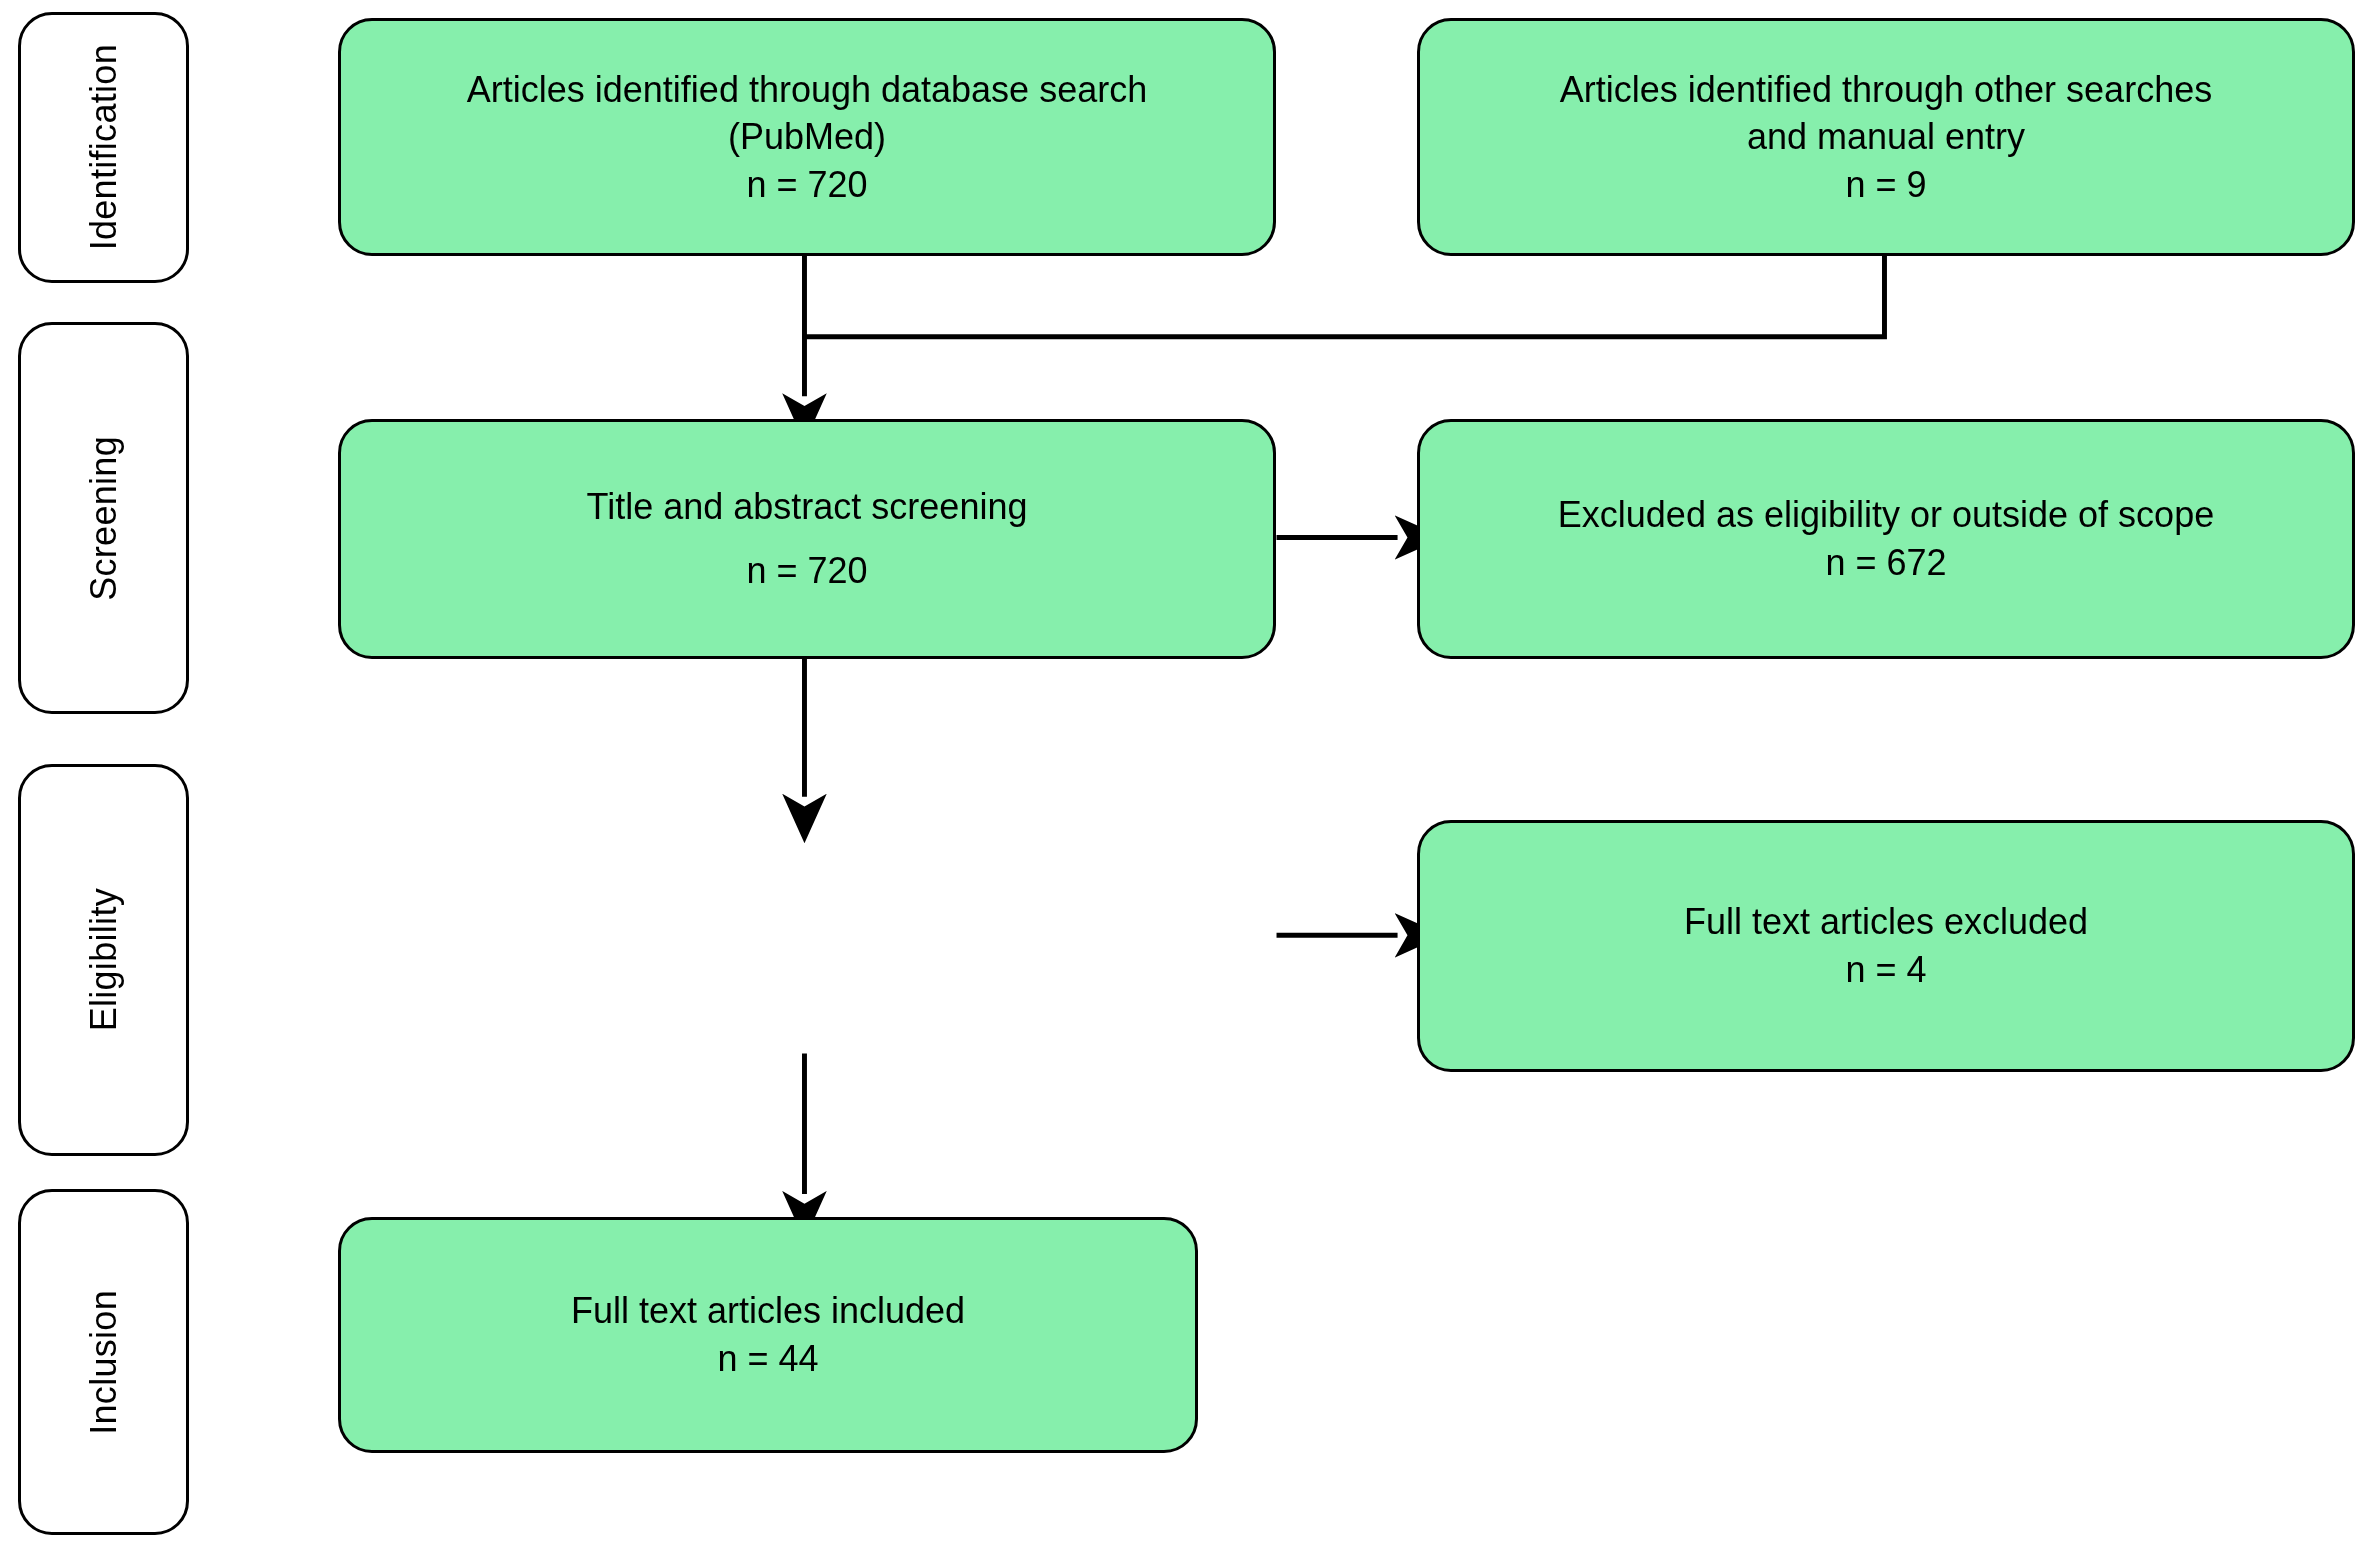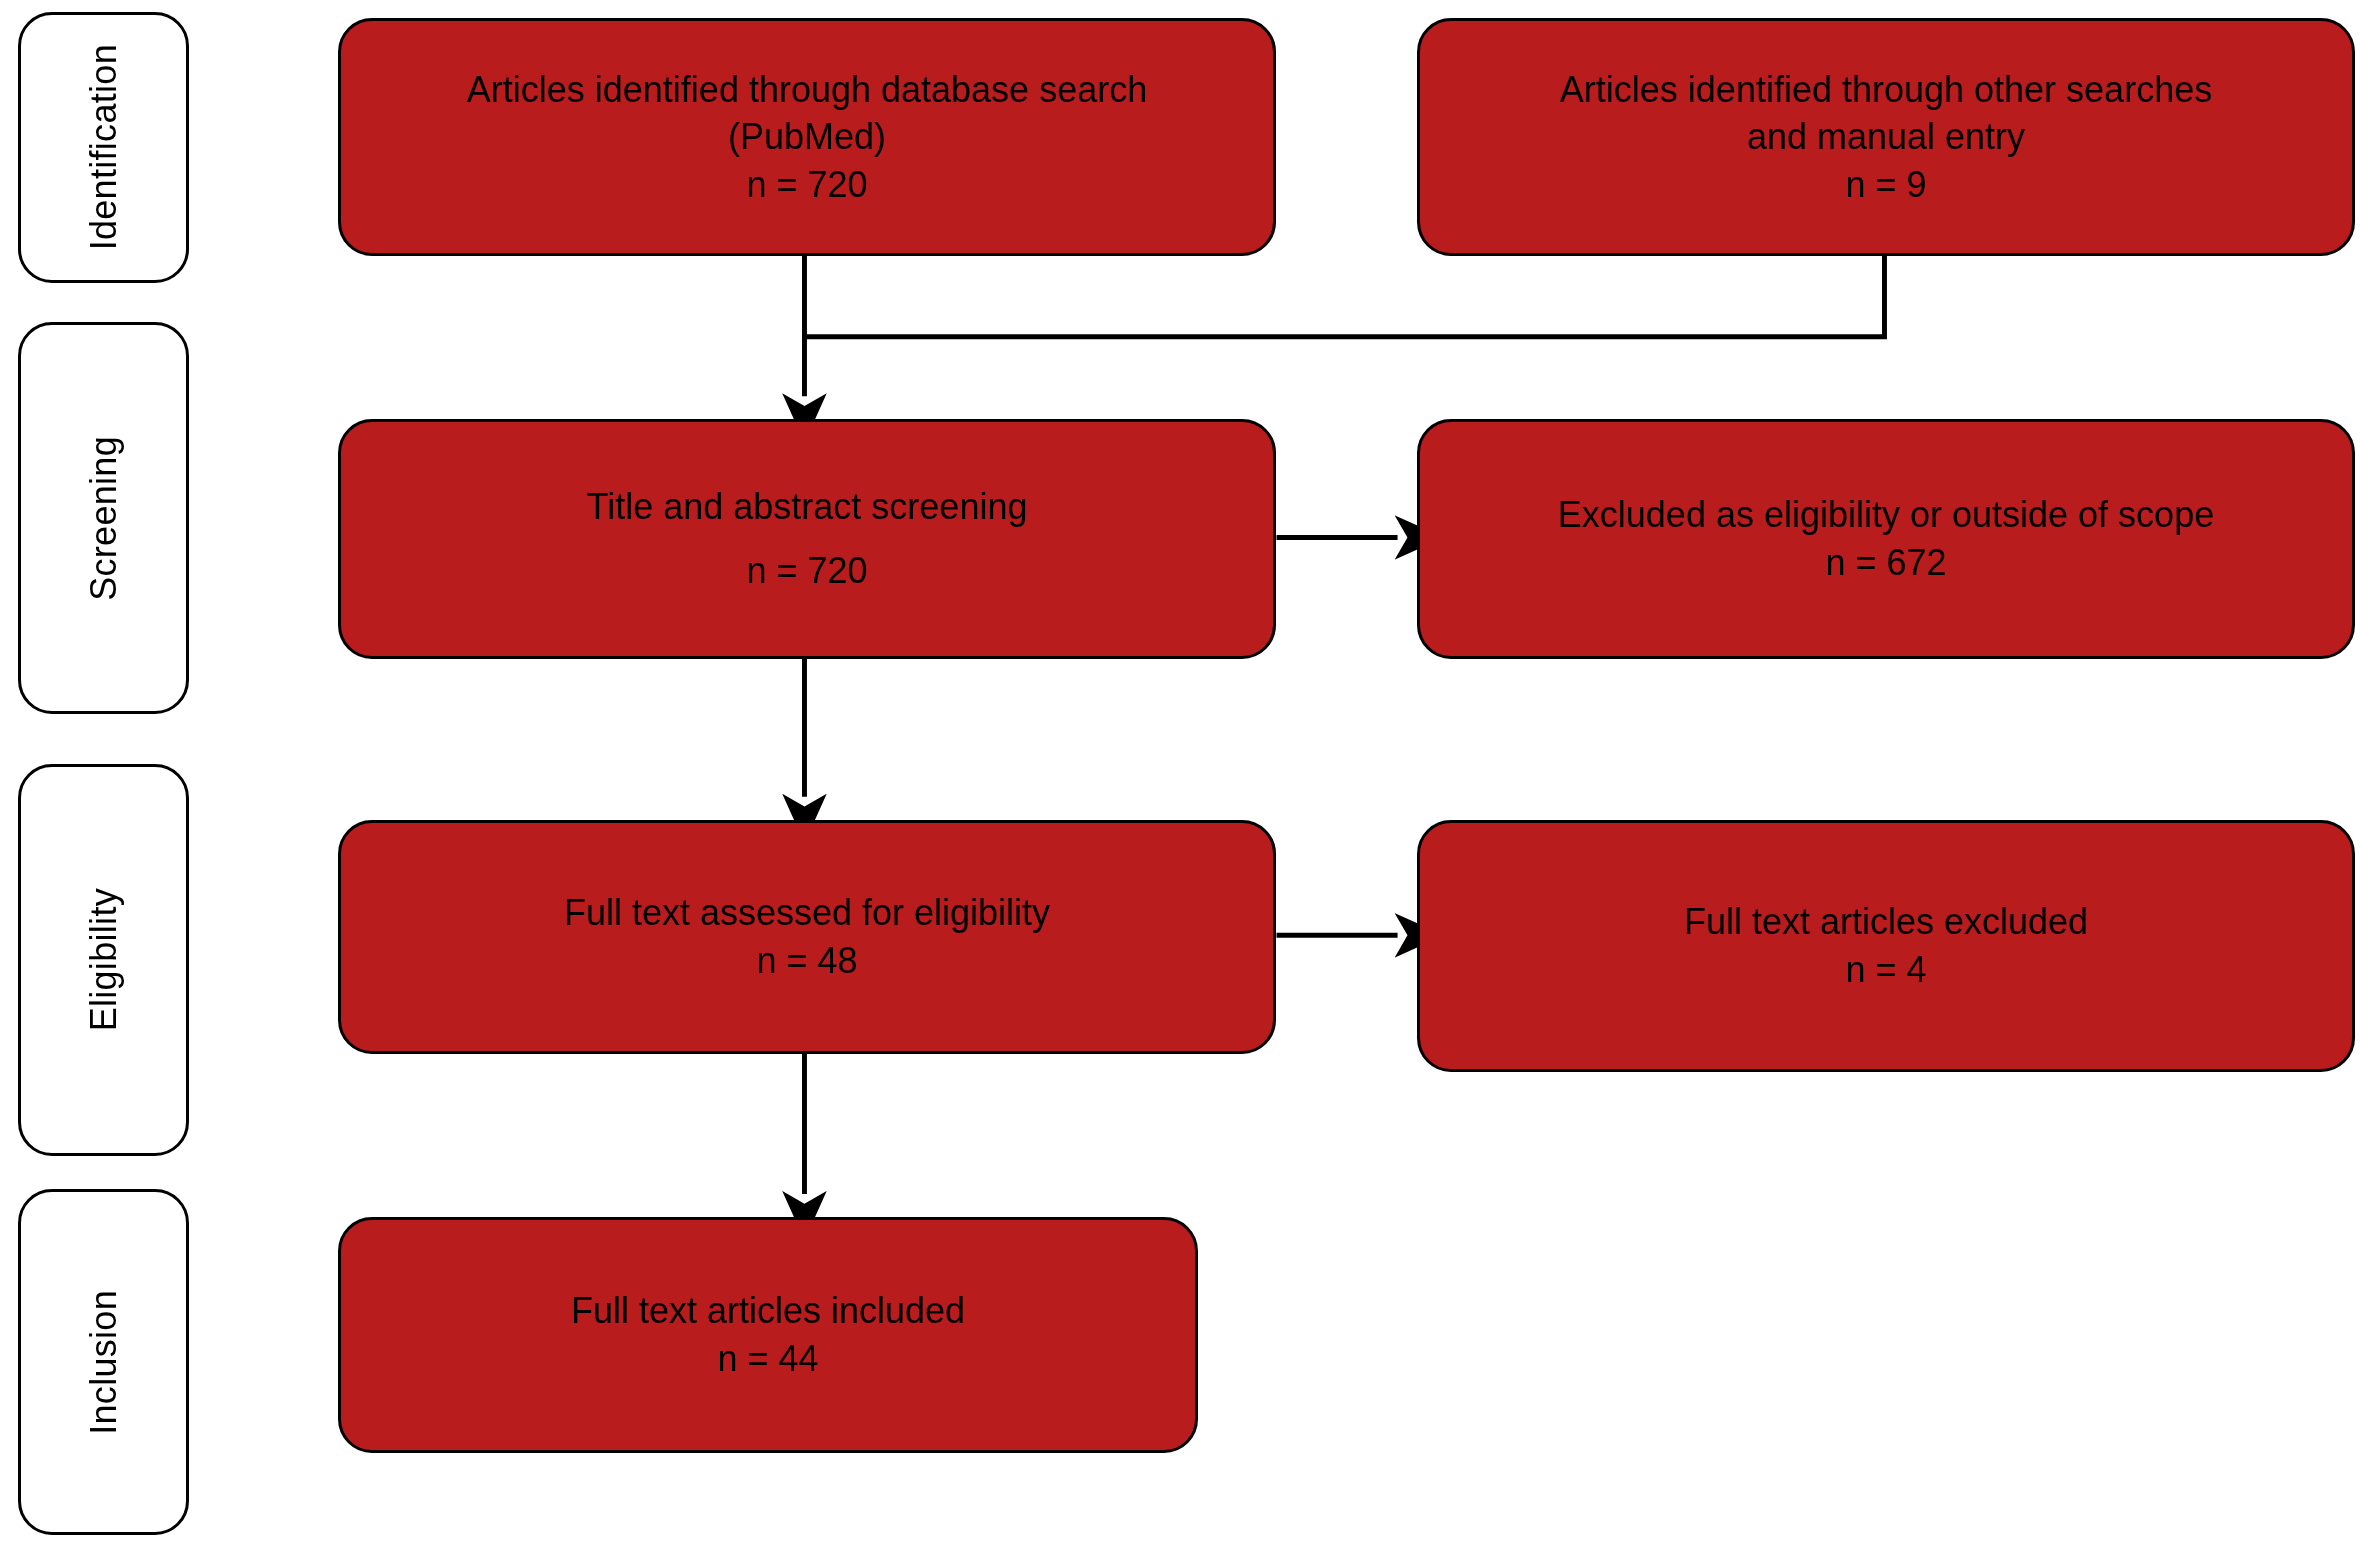--- a/index.html
+++ b/index.html
@@ -44,21 +44,21 @@
     color: #000000;
     white-space: nowrap;
     letter-spacing: 0.3px;
   }
   
   .node-box {
     position: absolute;
     box-sizing: border-box;
     border: 3.9px solid #000000;
     border-radius: 34px;
-    background: #b91c1c;
+    background: #86efac;
     display: flex;
     flex-direction: column;
     align-items: center;
     justify-content: center;
     text-align: center;
     padding: 5.5px 20px;
   }
   .node-line {
     font-size: 36px;
     line-height: 1.32;
@@ -134,24 +134,20 @@
   <div class="node-box" style="left:338px; top:419px; width:938px; height:240px;gap:16px;">
     <span class="node-line">Title and abstract screening</span>
     <span class="node-line">n = 720</span>
   </div>
 
   <div class="node-box" style="left:1417px; top:419px; width:938px; height:240px;">
     <span class="node-line">Excluded as eligibility or outside of scope</span>
     <span class="node-line">n = 672</span>
   </div>
 
-  <div class="node-box" style="left:338px; top:820px; width:938px; height:234px;">
-    <span class="node-line">Full text assessed for eligibility</span>
-    <span class="node-line">n = 48</span>
-  </div>
 
   <div class="node-box" style="left:1417px; top:820px; width:938px; height:252px;">
     <span class="node-line">Full text articles excluded</span>
     <span class="node-line">n = 4</span>
   </div>
 
   <div class="node-box" style="left:338px; top:1217px; width:860px; height:236px;">
     <span class="node-line">Full text articles included</span>
     <span class="node-line">n = 44</span>
   </div>

